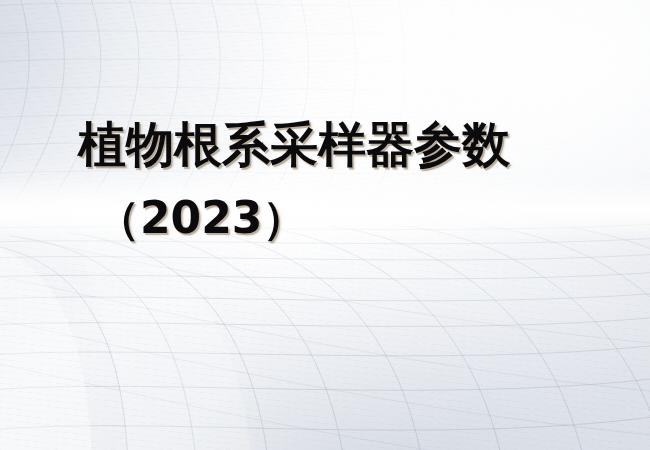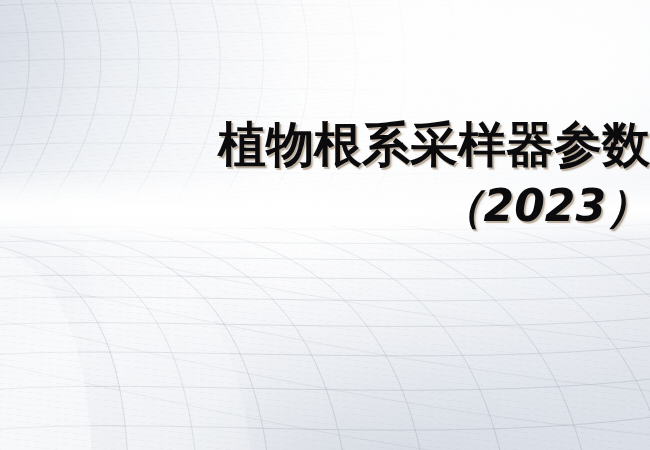--- a/index.html
+++ b/index.html
@@ -7,21 +7,20 @@
     padding: 0;
     background: #ffffff;
   }
   #slide {
     position: relative;
     width: 650px;
     height: 450px;
     overflow: hidden;
     font-family: "DejaVu Sans", "Liberation Sans", sans-serif;
     background: #eef0f4;
-    text-align: right;
   }
 
   
   .bg-layer {
     position: absolute;
     inset: 0;
     pointer-events: none;
   }
 
   
@@ -152,23 +151,22 @@
   #title-line-1 {
     font-size: 48px;
     letter-spacing: 0px;
     padding-left: 78px;
     height: 56px;
   }
   #title-line-2 {
     font-size: 44px;
     letter-spacing: 0px;
     padding-left: 96px;
-    margin-top: 8px;
+    margin-top: 20px;
     height: 52px;
-    font-style: italic;
   }
 </style>
 </head>
 <body>
 
 <div id="slide">
 
   <div class="bg-layer" id="bg-base"></div>
   <div class="bg-layer" id="bg-shade-tl"></div>
   <div class="bg-layer" id="bg-shade-br"></div>

